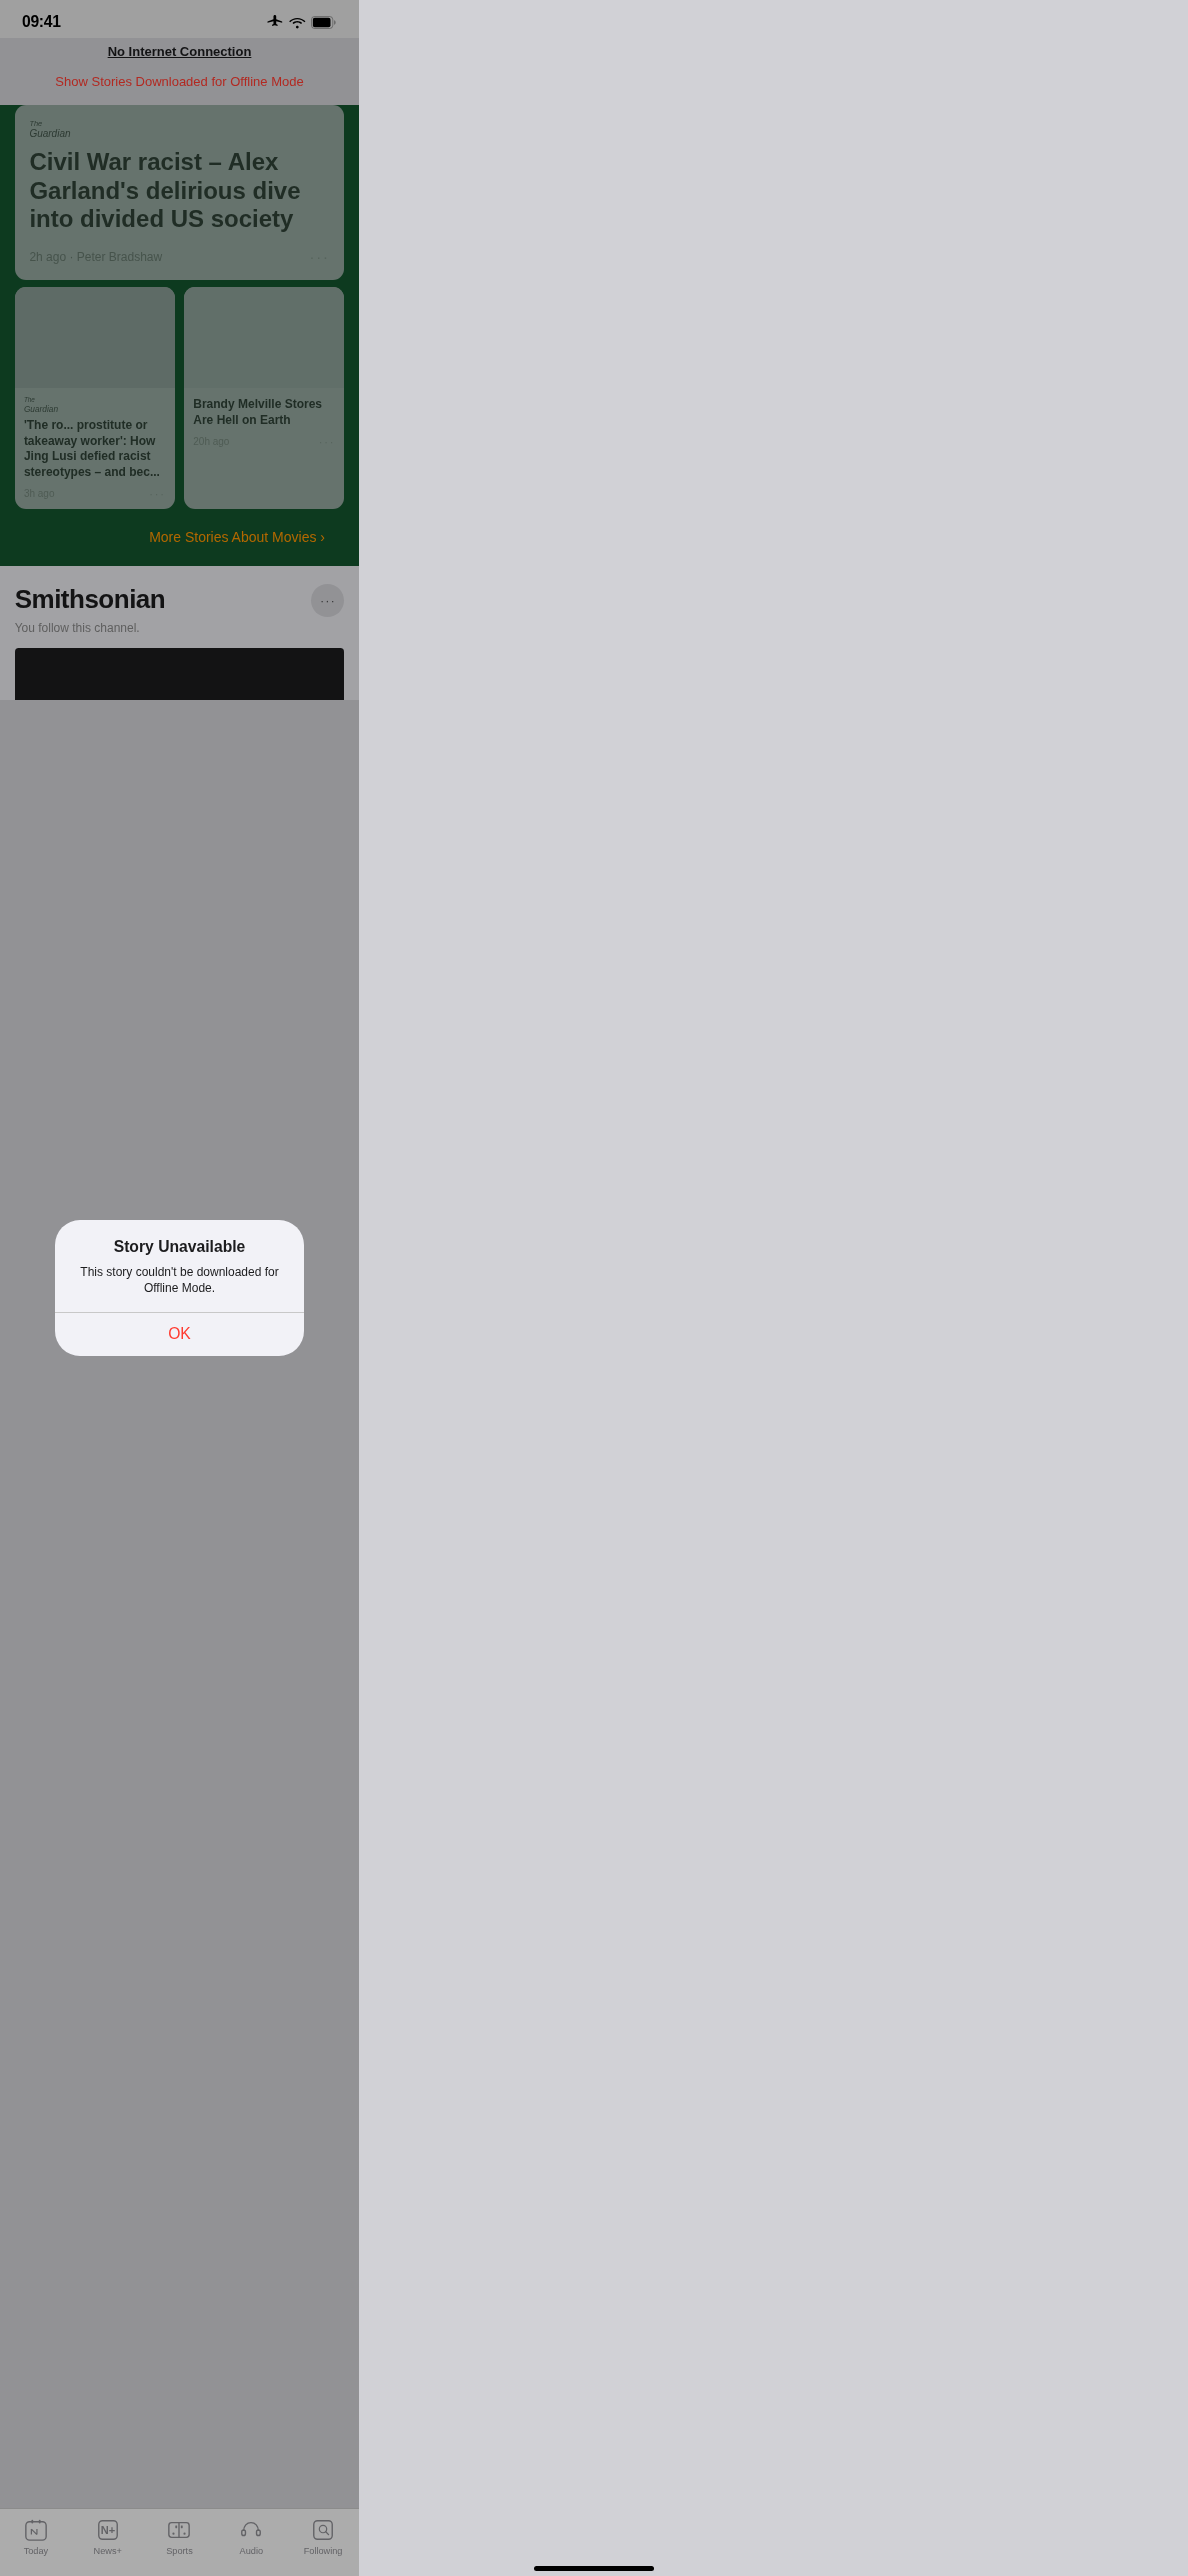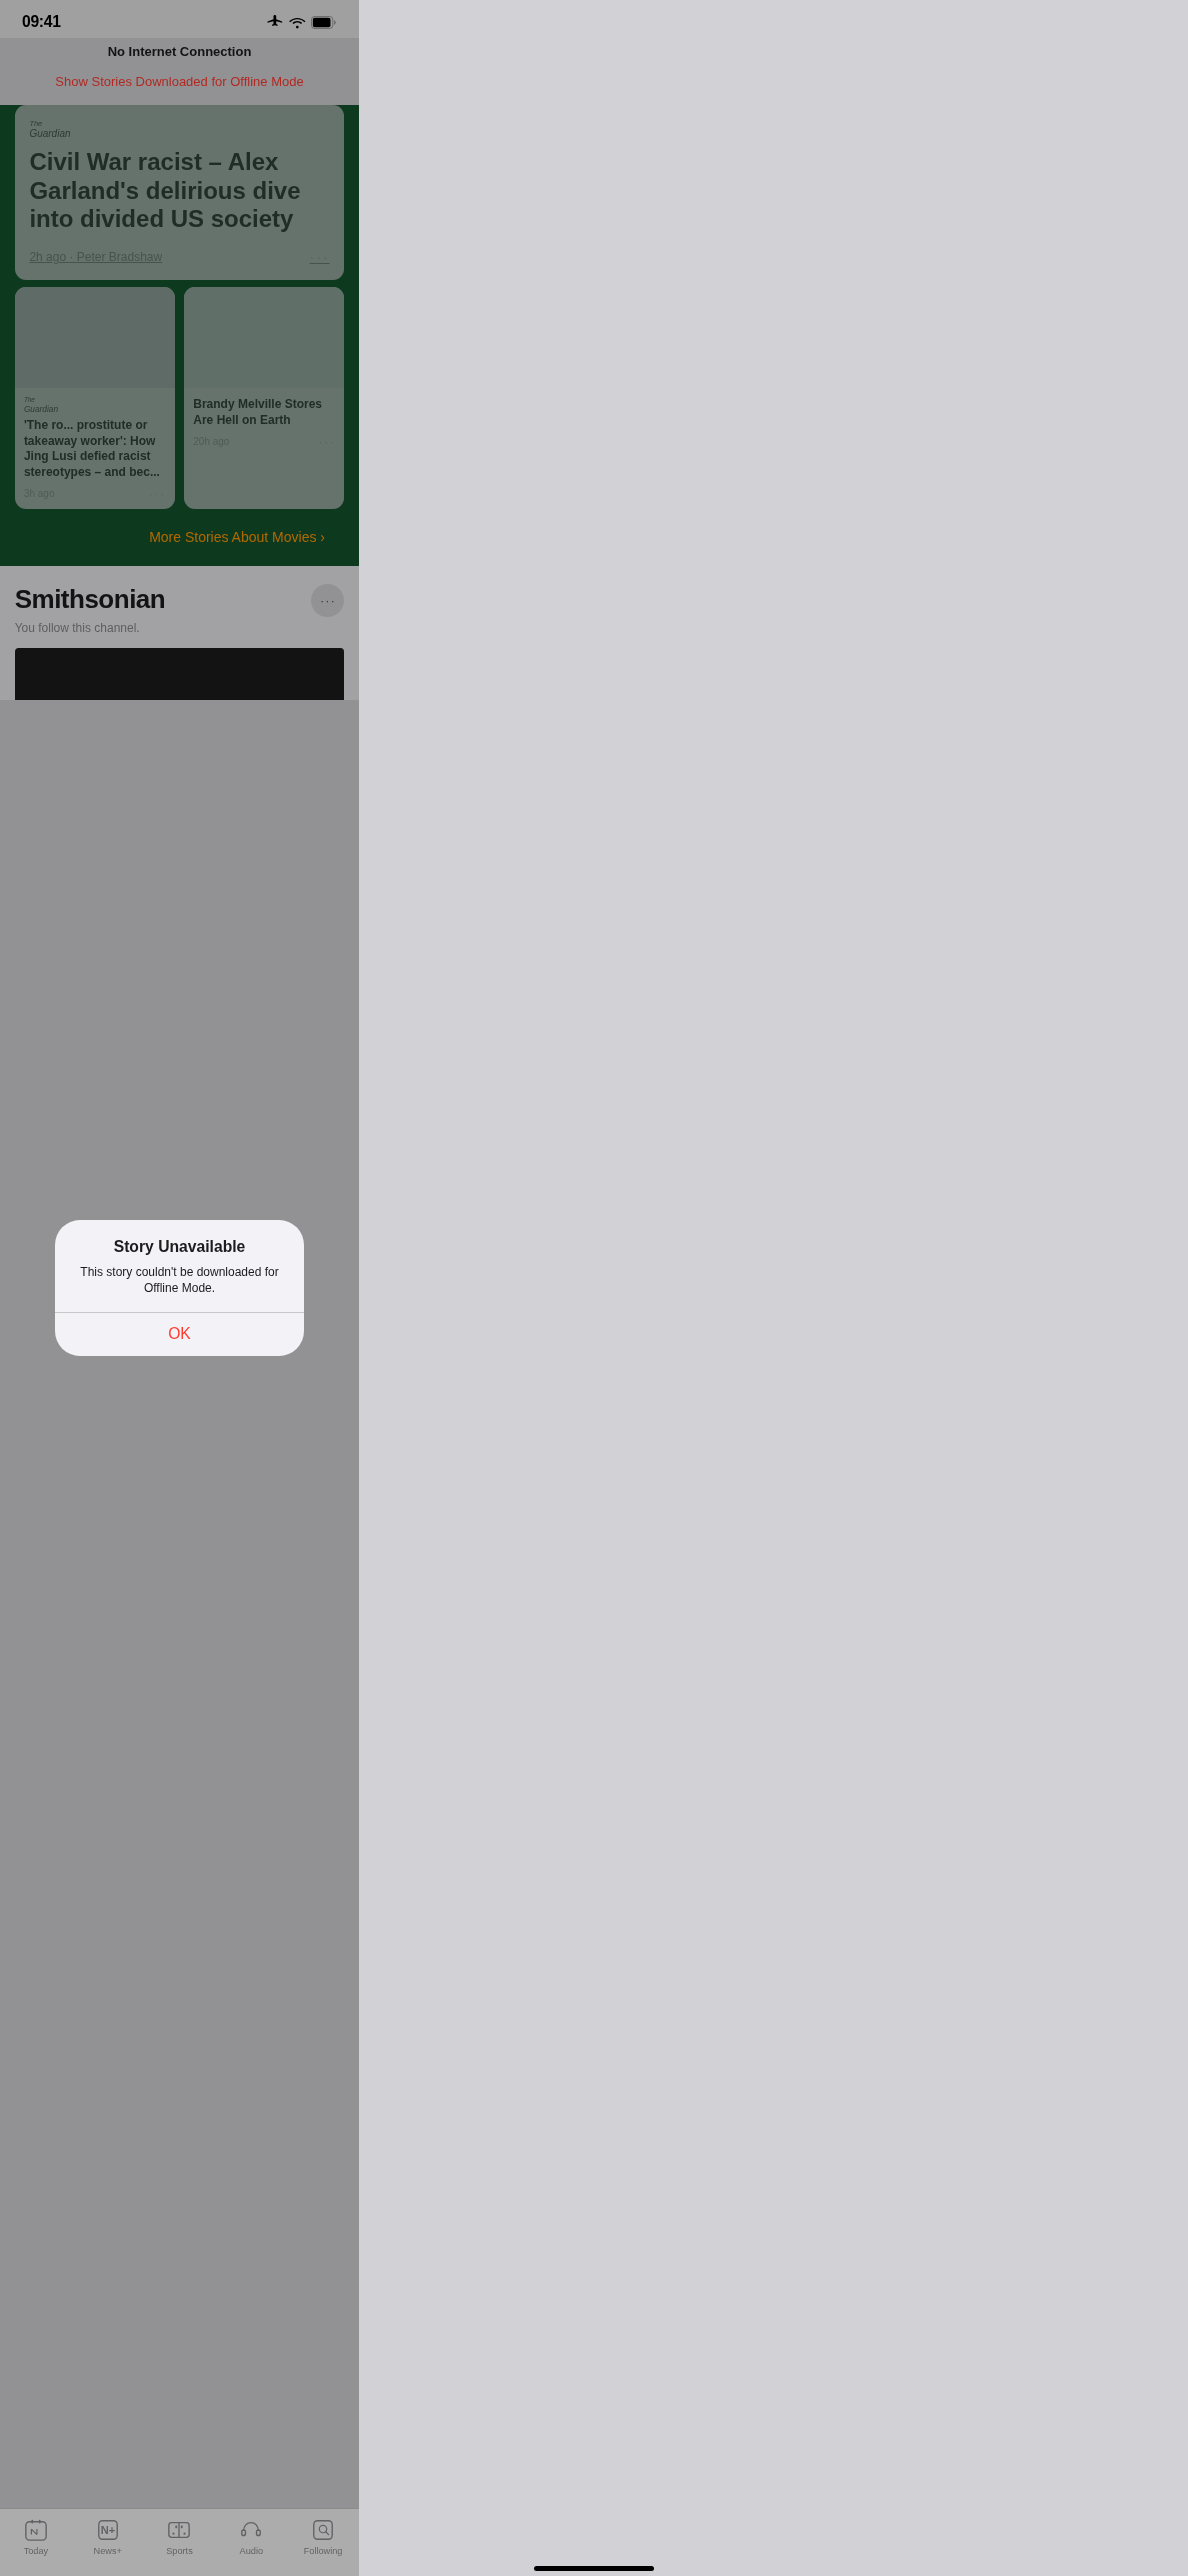--- a/index.html
+++ b/index.html
@@ -40,20 +40,21 @@
     .connection-banner {
       background: #d1d1d6;
       text-align: center;
       padding: 5.5px 18.4px 9.2px;
     }
 
     .connection-title {
       font-size: 13px;
       font-weight: 600;
       color: #1c1c1e;
+      text-decoration: underline;
     }
 
     .connection-subtitle {
       font-size: 13px;
       color: #ff3b30;
       font-weight: 400;
       margin-top: 15px;
     }
 
     
@@ -95,21 +96,20 @@
       line-height: 1.2;
       margin-bottom: 14.7px;
     }
 
     .article-meta {
       display: flex;
       justify-content: space-between;
       align-items: center;
       color: #888;
       font-size: 12px;
-      text-decoration: underline;
     }
 
     .more-dots {
       letter-spacing: 1.8px;
       font-size: 14.7px;
       color: #aaa;
     }
 
     
     .two-col-row {

